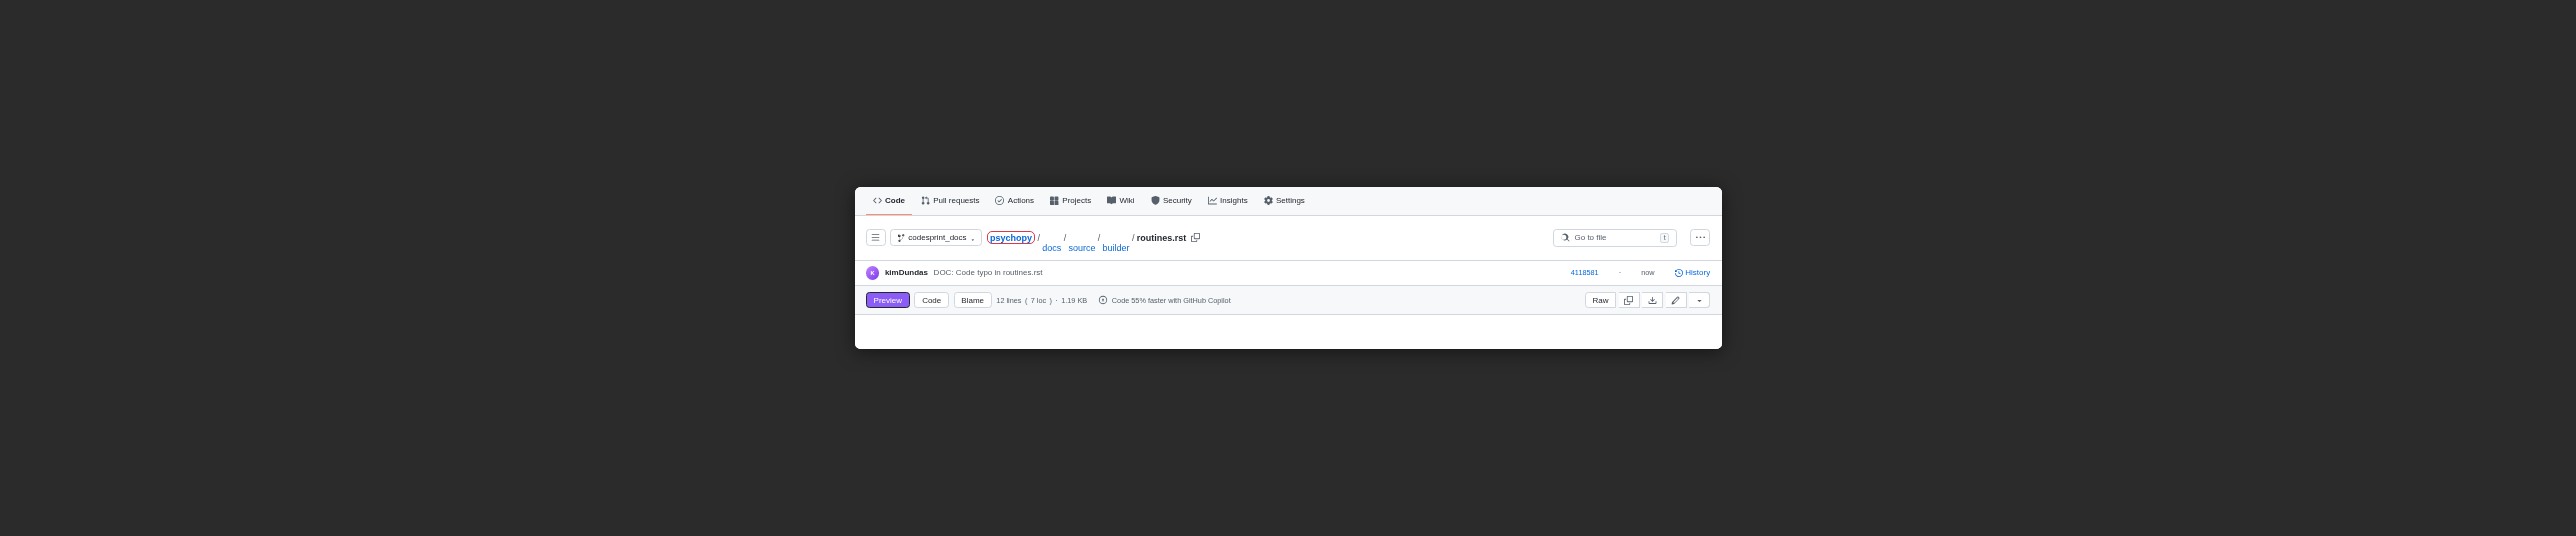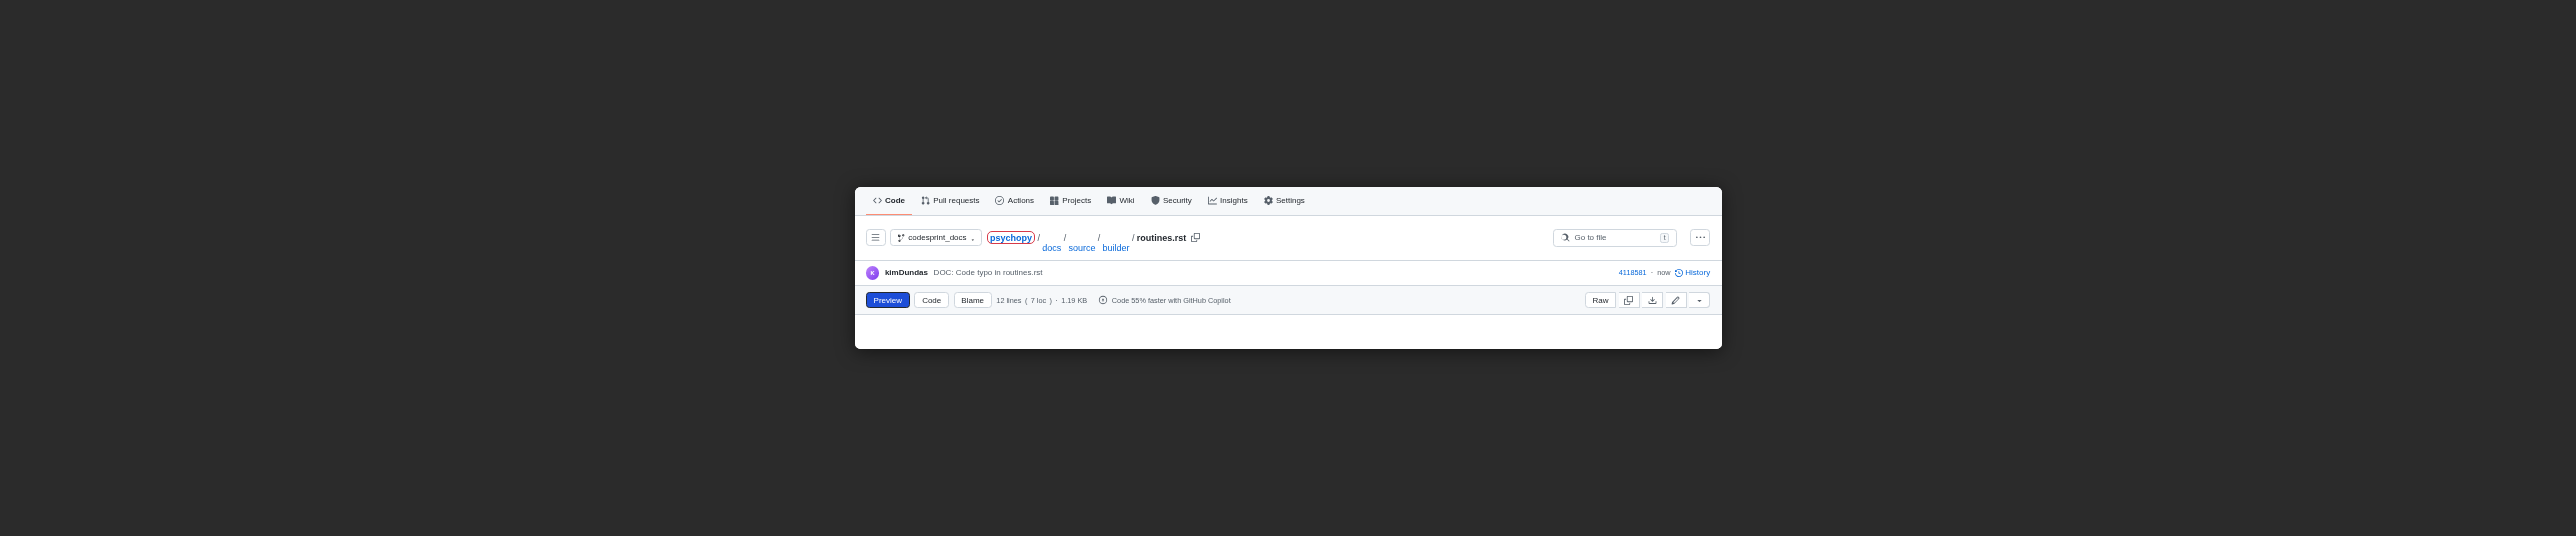--- a/index.html
+++ b/index.html
@@ -187,21 +187,21 @@
       font-size: 8px;
     }
     .commit-message {
       color: #57606a;
       font-size: 8px;
     }
     .commit-right {
       margin-left: auto;
       display: flex;
       align-items: center;
-      gap: 4px;
+      gap: 20px;
       color: #57606a;
       font-size: 7.3px;
     }
     .history-btn {
       display: flex;
       align-items: center;
       gap: 2.8px;
       color: #0969da;
       cursor: pointer;
       font-size: 8px;
@@ -220,21 +220,21 @@
       padding: 2.8px 6.8px;
       border: 0.6px solid #d0d7de;
       border-radius: 3.4px;
       background: white;
       cursor: pointer;
       font-size: 8px;
       color: #24292f;
       font-weight: 500;
     }
     .tab-btn.active {
-      background: #1d4ed8;
+      background: #8b5cf6;
       color: white;
       border-color: #24292f;
     }
     .tab-btn:not(.active) {
       background: white;
     }
     .file-info {
       font-size: 7.3px;
       color: #57606a;
       display: flex;

